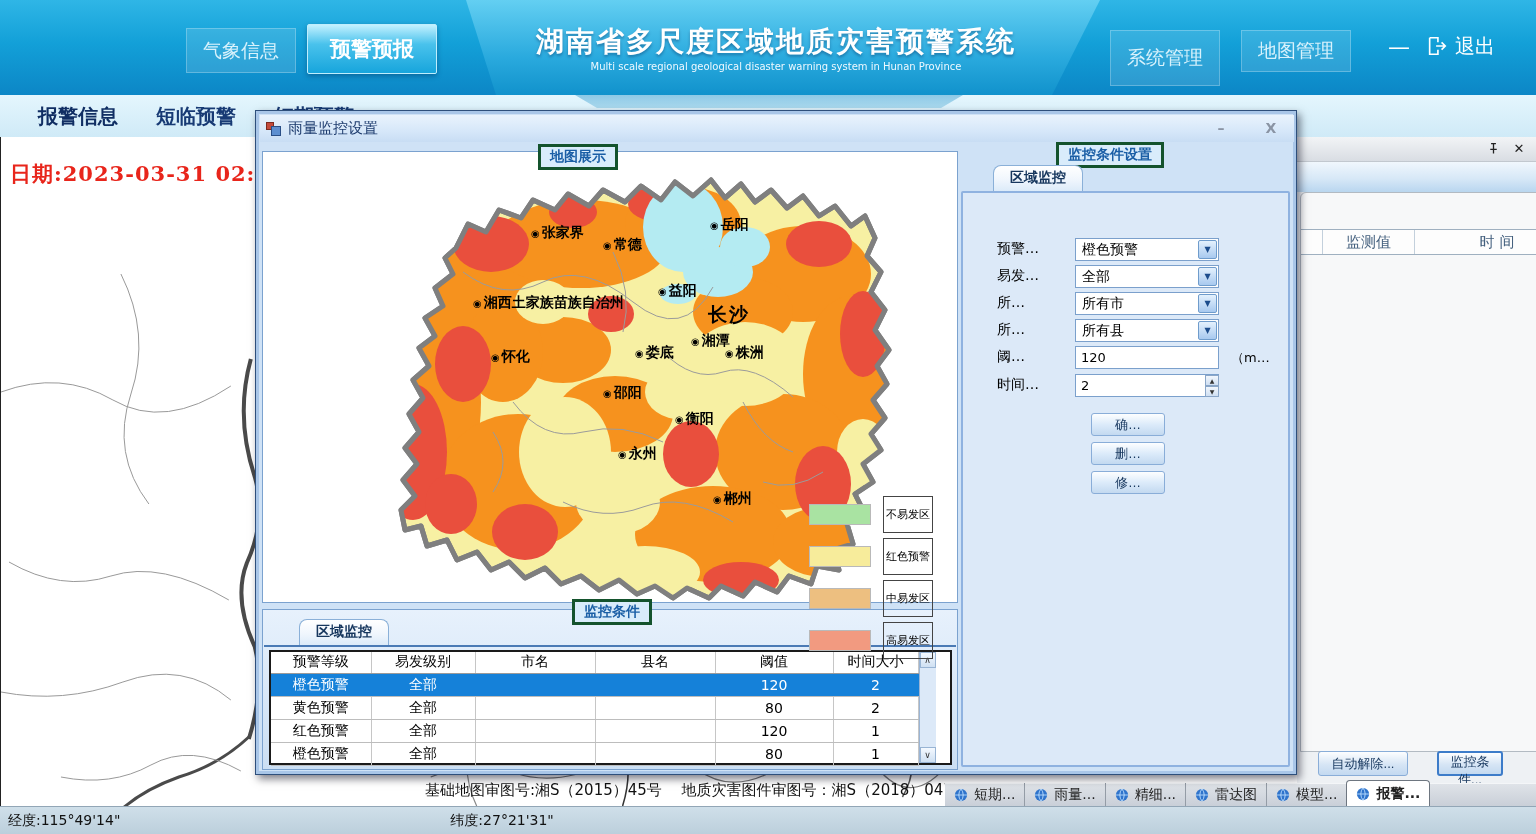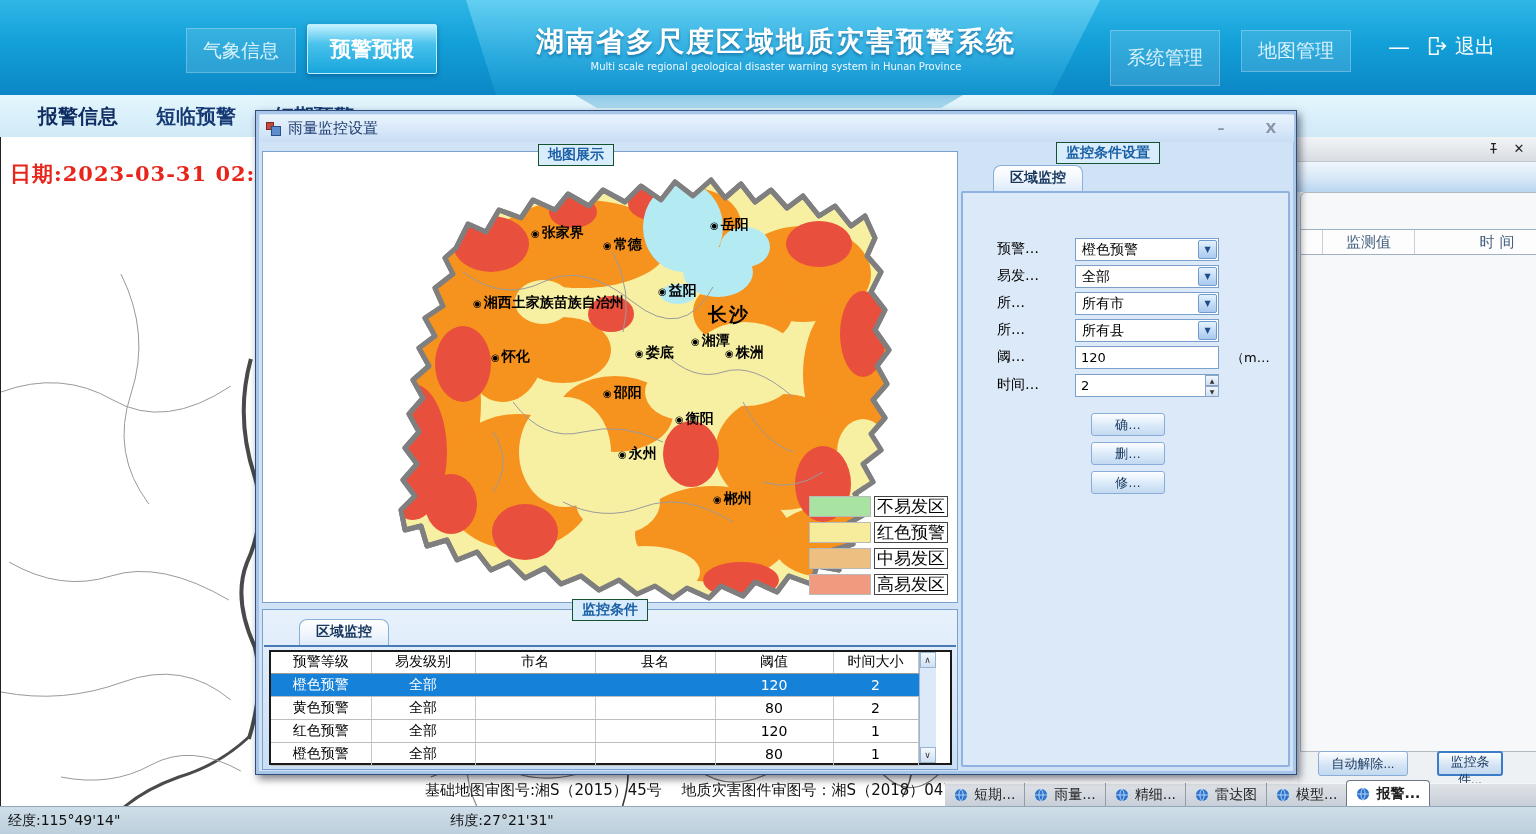--- a/index.html
+++ b/index.html
@@ -71,32 +71,32 @@
     background:#cfe2f6; border:1px solid #2e4f7b; box-shadow:inset 0 0 0 3px #a9c6e8, 3px 4px 8px rgba(0,0,20,.5); }
   .dlg-titlebar { position:absolute; left:4px; top:4px; width:1034px; height:27px;
     background:linear-gradient(180deg,#e9f3fd 0%,#d6e7f9 60%,#c8ddf4 100%); display:flex; align-items:center; }
   .dlg-icon { width:15px; height:14px; margin-left:6px; position:relative; }
   .dlg-icon .sq1 { position:absolute; left:0; top:0; width:8px; height:8px; background:#c34a3c; border:1px solid #7c2a20; }
   .dlg-icon .sq2 { position:absolute; left:5px; top:4px; width:10px; height:10px; background:#5d8fd0; border:1px solid #2a4f86; }
   .dlg-title { margin-left:7px; font-size:15px; color:#1d3b6d; }
   .dlg-min,.dlg-close { position:absolute; top:3px; width:26px; height:20px; color:#8a94a4; font-size:14px; font-weight:bold; text-align:center; line-height:20px; cursor:pointer; }
   .dlg-min { left:948px; } .dlg-close { left:998px; }
 
-  .group-label { position:absolute; z-index:12; background:#d9ecfb; border:1px solid #14532d; color:#1b5fa6; font-size:14px; font-weight:bold; padding:1px 9px; white-space:nowrap; }
+  .group-label { position:absolute; z-index:12; background:#d9ecfb; border:3px solid #14532d; color:#1b5fa6; font-size:14px; font-weight:bold; padding:1px 9px; white-space:nowrap; }
 
   
   .map-group { position:absolute; left:6px; top:40px; width:696px; height:452px; background:#fff; border:1px solid #7ba2cf; }
   .map-group svg.hunan { position:absolute; left:0; top:0; width:696px; height:452px; }
   .city { position:absolute; display:flex; align-items:center; gap:2px; color:#000; font-size:14px; font-weight:bold; white-space:nowrap; z-index:13; }
   .city .mk { font-size:10px; }
   .city.big { font-size:19px; letter-spacing:2px; }
   .legend { position:absolute; left:546px; top:344px; z-index:13; }
   .legend-row { display:flex; align-items:center; margin-bottom:5px; }
   .legend-swatch { width:62px; height:21px; border:1px solid #b9b9b9; }
-  .legend-label { margin-left:3px; font-size:17px; color:#000; border:1px solid #444; padding:0 2px; line-height:19px; }
+  .legend-label { margin-left:12px; font-size:11px; color:#000; border:1px solid #444; padding:8px 2px; line-height:19px; }
 
   
   .mon-group { position:absolute; left:6px; top:498px; width:696px; height:161px; background:linear-gradient(180deg,#e7f1fc,#cbdff4); border:1px solid #7ba2cf; }
   .tab { position:absolute; background:linear-gradient(180deg,#ffffff 0%,#f0f6fd 55%,#dcebf9 100%); border:1px solid #8ab0d8; border-bottom:none; border-radius:8px 8px 0 0; color:#17375e; font-size:14px; font-weight:bold; padding:3px 16px 4px 16px; z-index:13;margin-left:20px; }
   .mon-tab { left:16px; top:9px; }
   .mon-line { position:absolute; left:1px; top:35px; width:692px; height:2px; background:#4a7ab5; }
   .mon-table-wrap { position:absolute; left:6px; top:40px; width:683px; height:115px; background:#fff; border:2px solid #1a1a1a; display:flex; }
   table.mon { border-collapse:collapse; table-layout:fixed; width:647px; font-size:14px; color:#000; }
   table.mon th { font-weight:normal; height:21px; border-right:1px solid #c6c6c6; border-bottom:1px solid #9a9a9a; background:#fff; }
   table.mon td { height:23px; text-align:center; border-right:1px solid #c6c6c6; border-bottom:1px solid #bdbdbd; }

